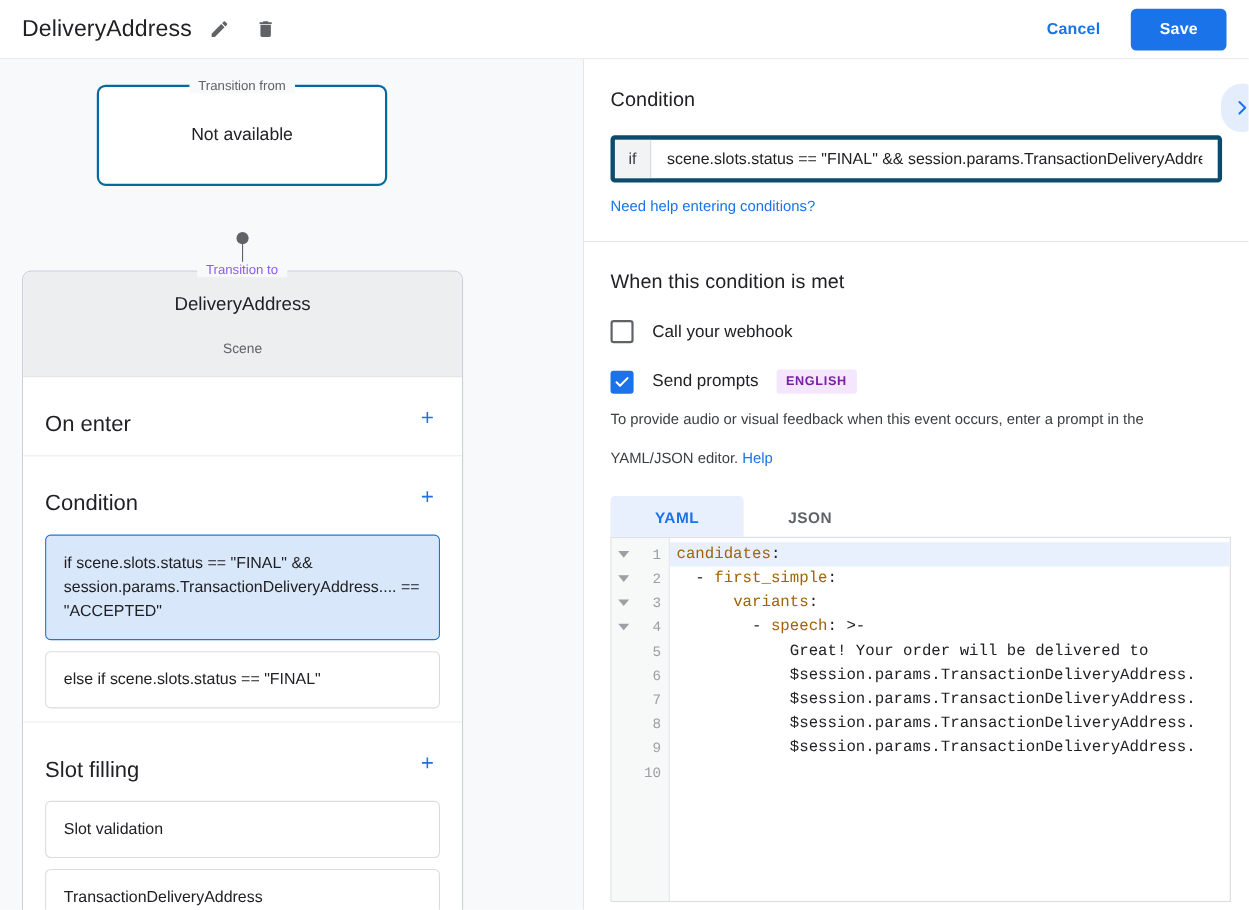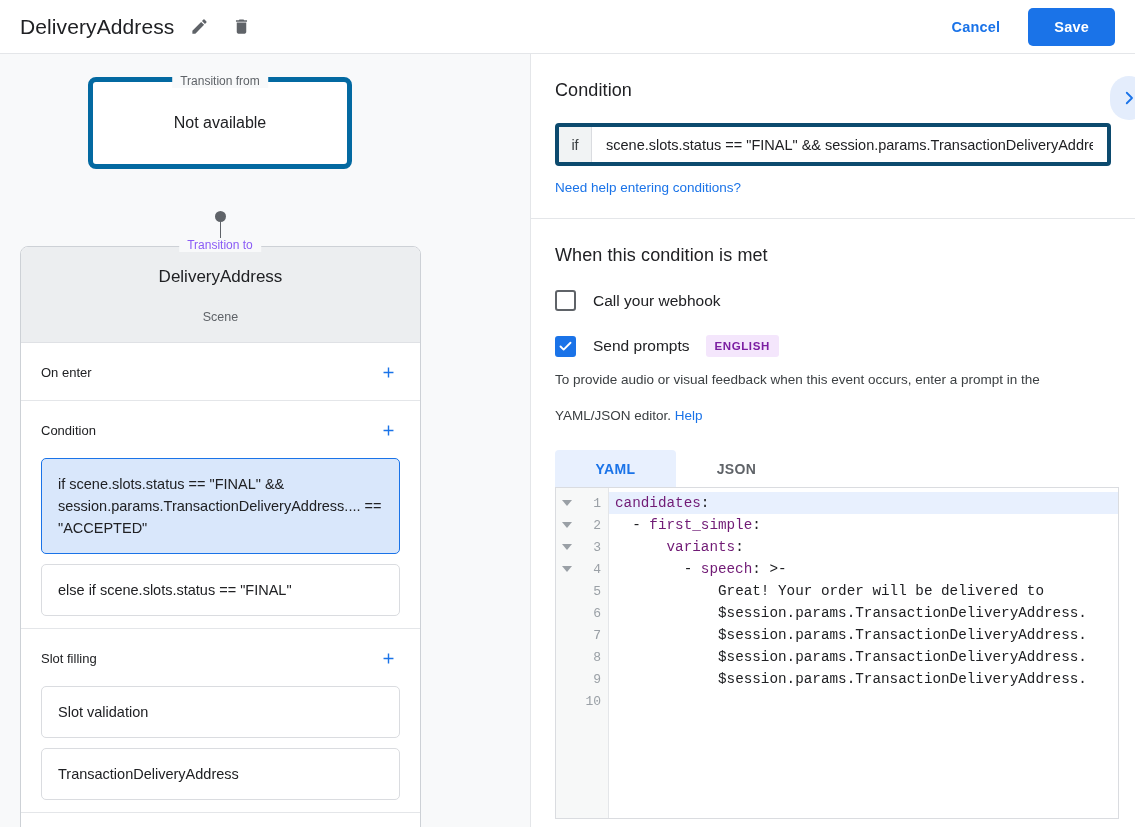--- a/index.html
+++ b/index.html
@@ -50,21 +50,21 @@
     background: #e4e6e9;
   }
   .right-pane {
     position: absolute; left: 531px; top: 54px; width: 604px; height: 773px;
     background: #ffffff; overflow: hidden;
   }
 
   
   .fieldset {
     position: absolute;
-    border: 5px solid #0369a1; border-radius: 8px;
+    border: 2px solid #0369a1; border-radius: 8px;
     background: #ffffff;
   }
   .fieldset-legend {
     position: absolute; top: -8px; left: 50%; transform: translateX(-50%);
     background: #f8f9fa; padding: 0 8px;
     font-size: 12px; color: #5f6368; white-space: nowrap;
   }
   #transition-from {
     left: 88px; top: 23px; width: 264px; height: 92px;
     display: flex; align-items: center; justify-content: center;
@@ -106,21 +106,21 @@
   .scene-head-sub { font-size: 12.5px; color: #5f6368; margin-top: 23px; text-align: center; }
 
   .section {
     border-bottom: 1px solid #e4e6e9; background: #fff;
   }
   .section:last-child { border-bottom: none; }
   .section-row {
     display: flex; align-items: center; justify-content: space-between;
     padding: 17px 20px 16px;
   }
-  .section-title { font-size: 13px; color: #202124; }
+  .section-title { font-size: 20px; color: #202124; margin-top: 15px; }
   .plus-btn {
     width: 24px; height: 24px; display: flex; align-items: center;
     justify-content: center; cursor: pointer;
   }
   .section-items { padding: 0 20px 12px; }
 
   .chip {
     border: 1px solid #dadce0; border-radius: 5px; background: #fff;
     padding: 14px 16px; font-size: 14.5px; color: #202124;
     margin-bottom: 10px; line-height: 22px; cursor: pointer;
@@ -218,21 +218,21 @@
   }
   .code {
     flex: 1; padding-top: 4px; overflow: hidden; position: relative;
   }
   .cline {
     height: 22px; line-height: 22px; white-space: pre;
     font-family: "Liberation Mono", monospace; font-size: 14.3px;
     color: #202124; padding-left: 6px;
   }
   .cline.active { background: #e8f0fe; }
-  .k { color: #701a75; margin-top: 44px; }
+  .k { color: #a16207; margin-top: 44px; }
   .p { color: #202124; }
 </style>
 </head>
 <body>
 
 <div class="topbar">
   <div class="topbar-title">DeliveryAddress</div>
 
   <div class="icon-btn">
     <svg width="19" height="19" viewBox="0 0 24 24" fill="#5f6368" aria-hidden="true">

